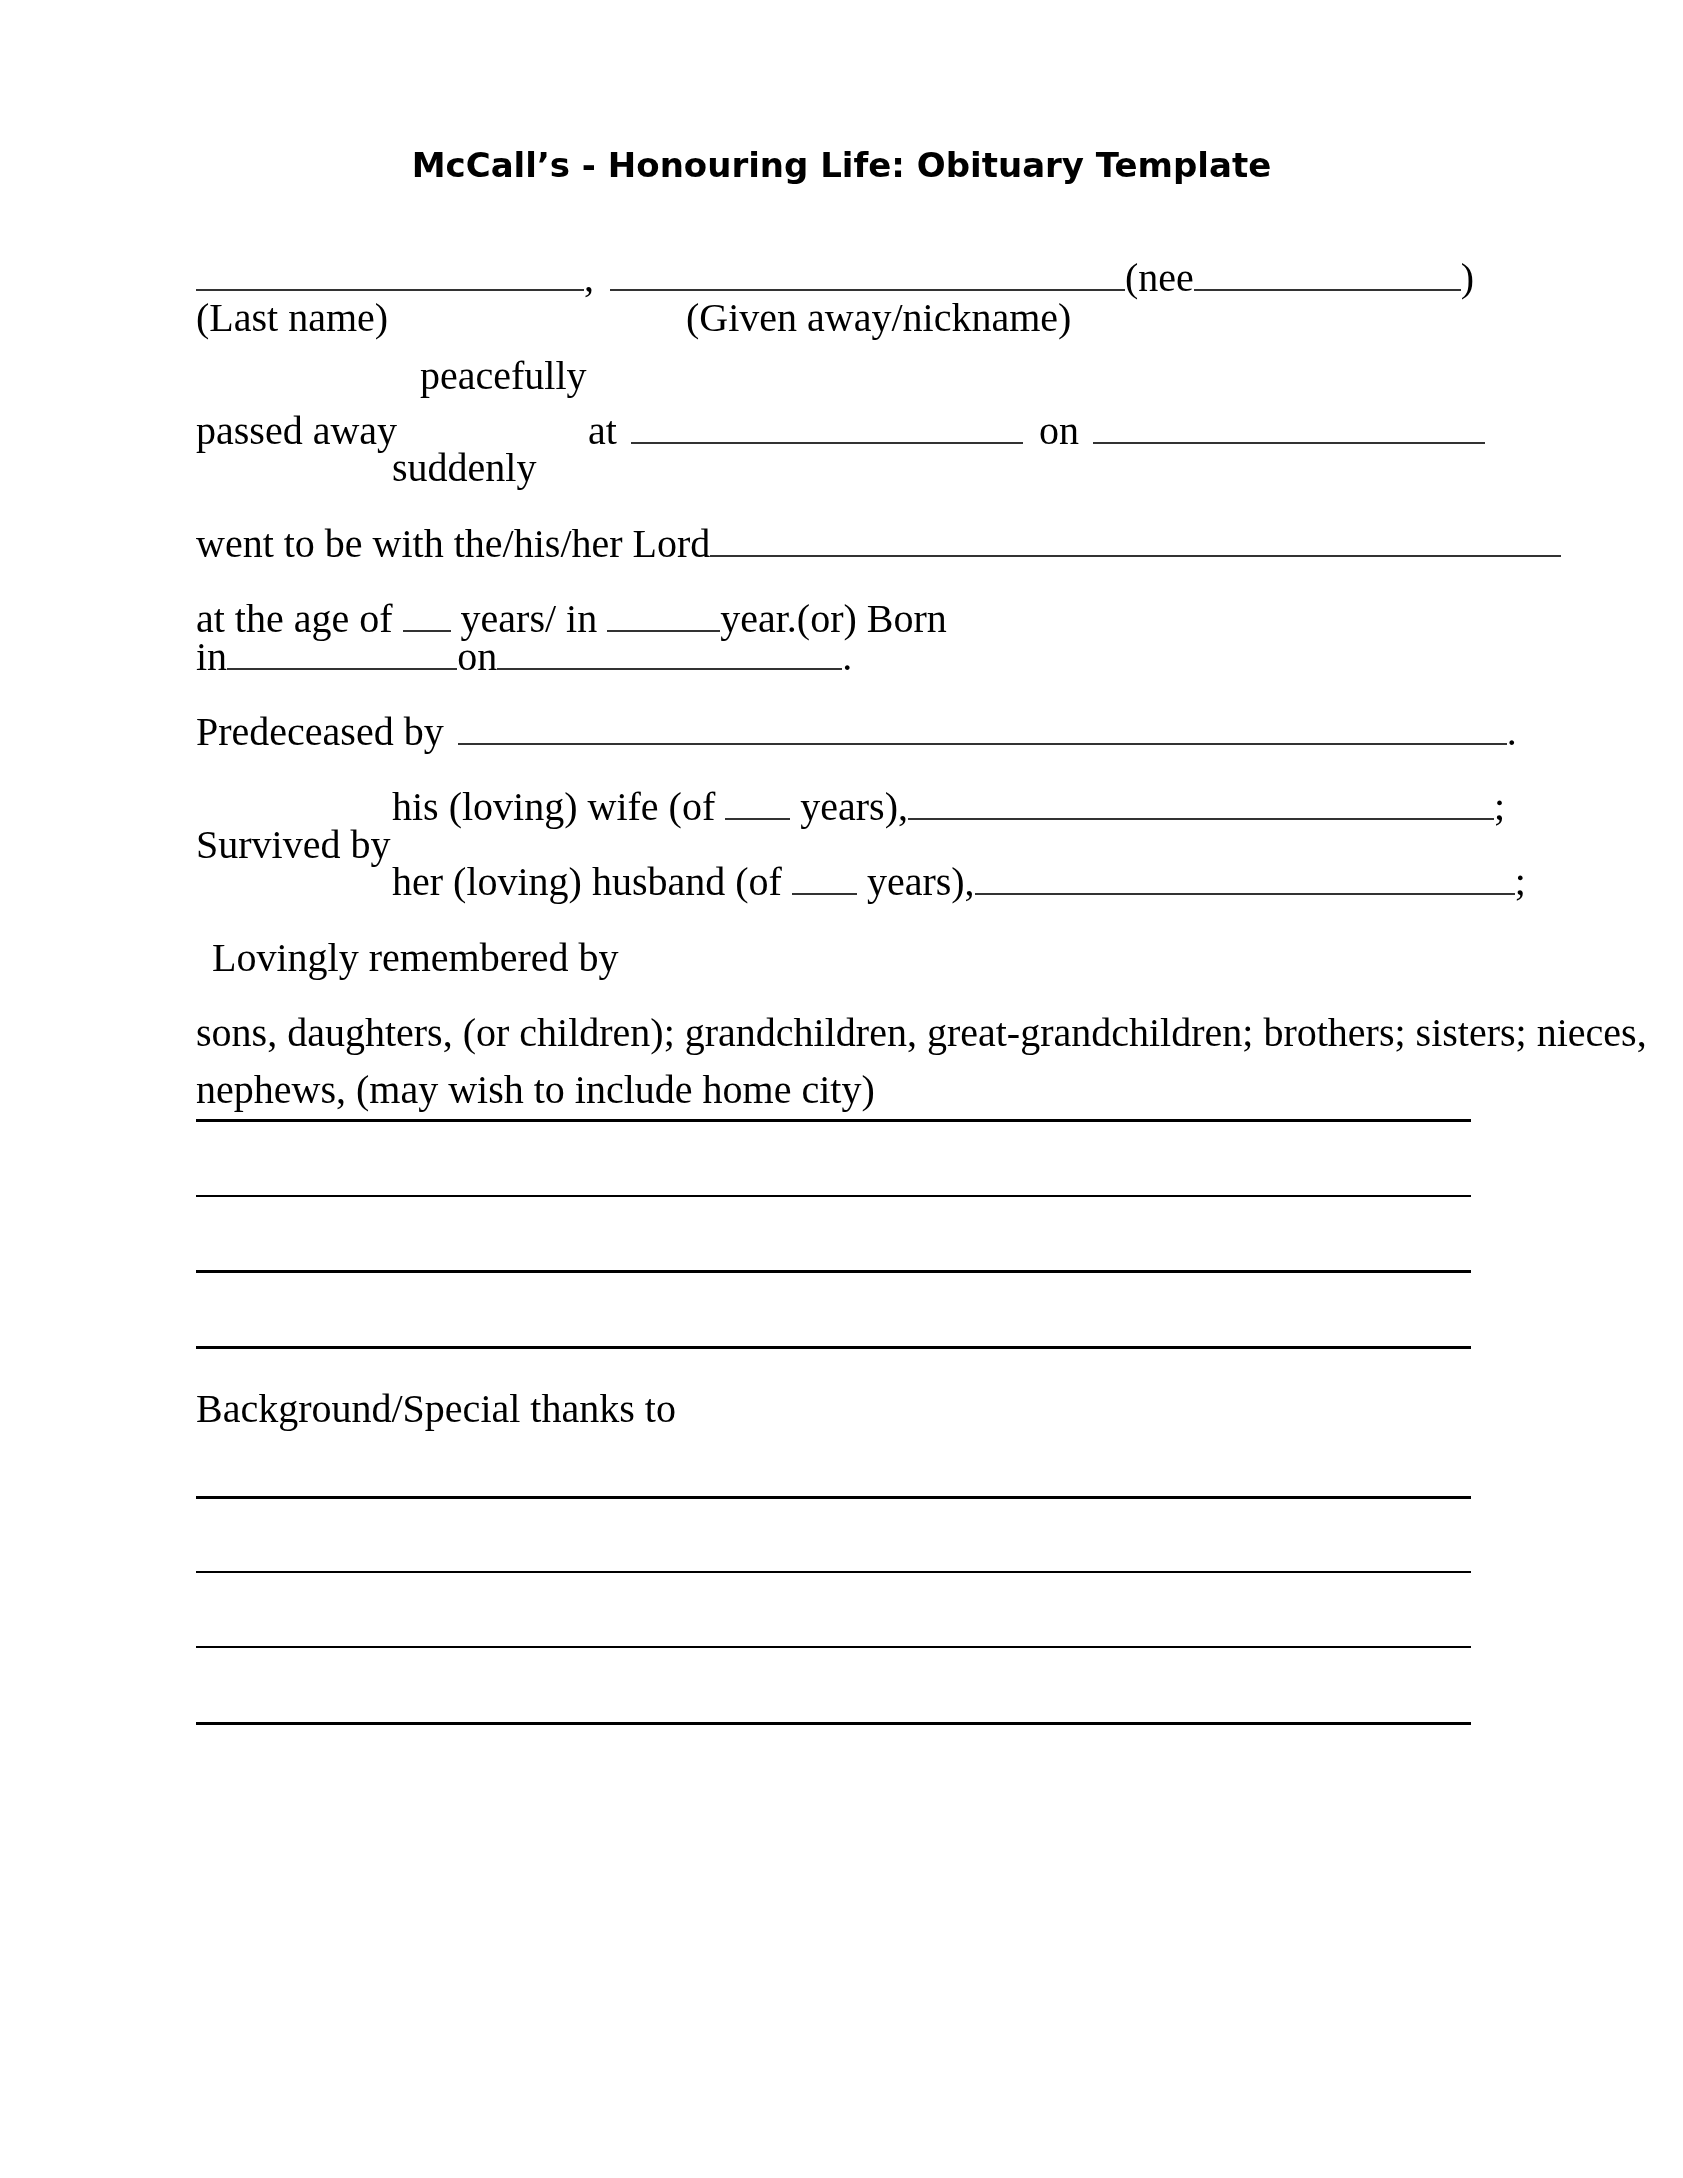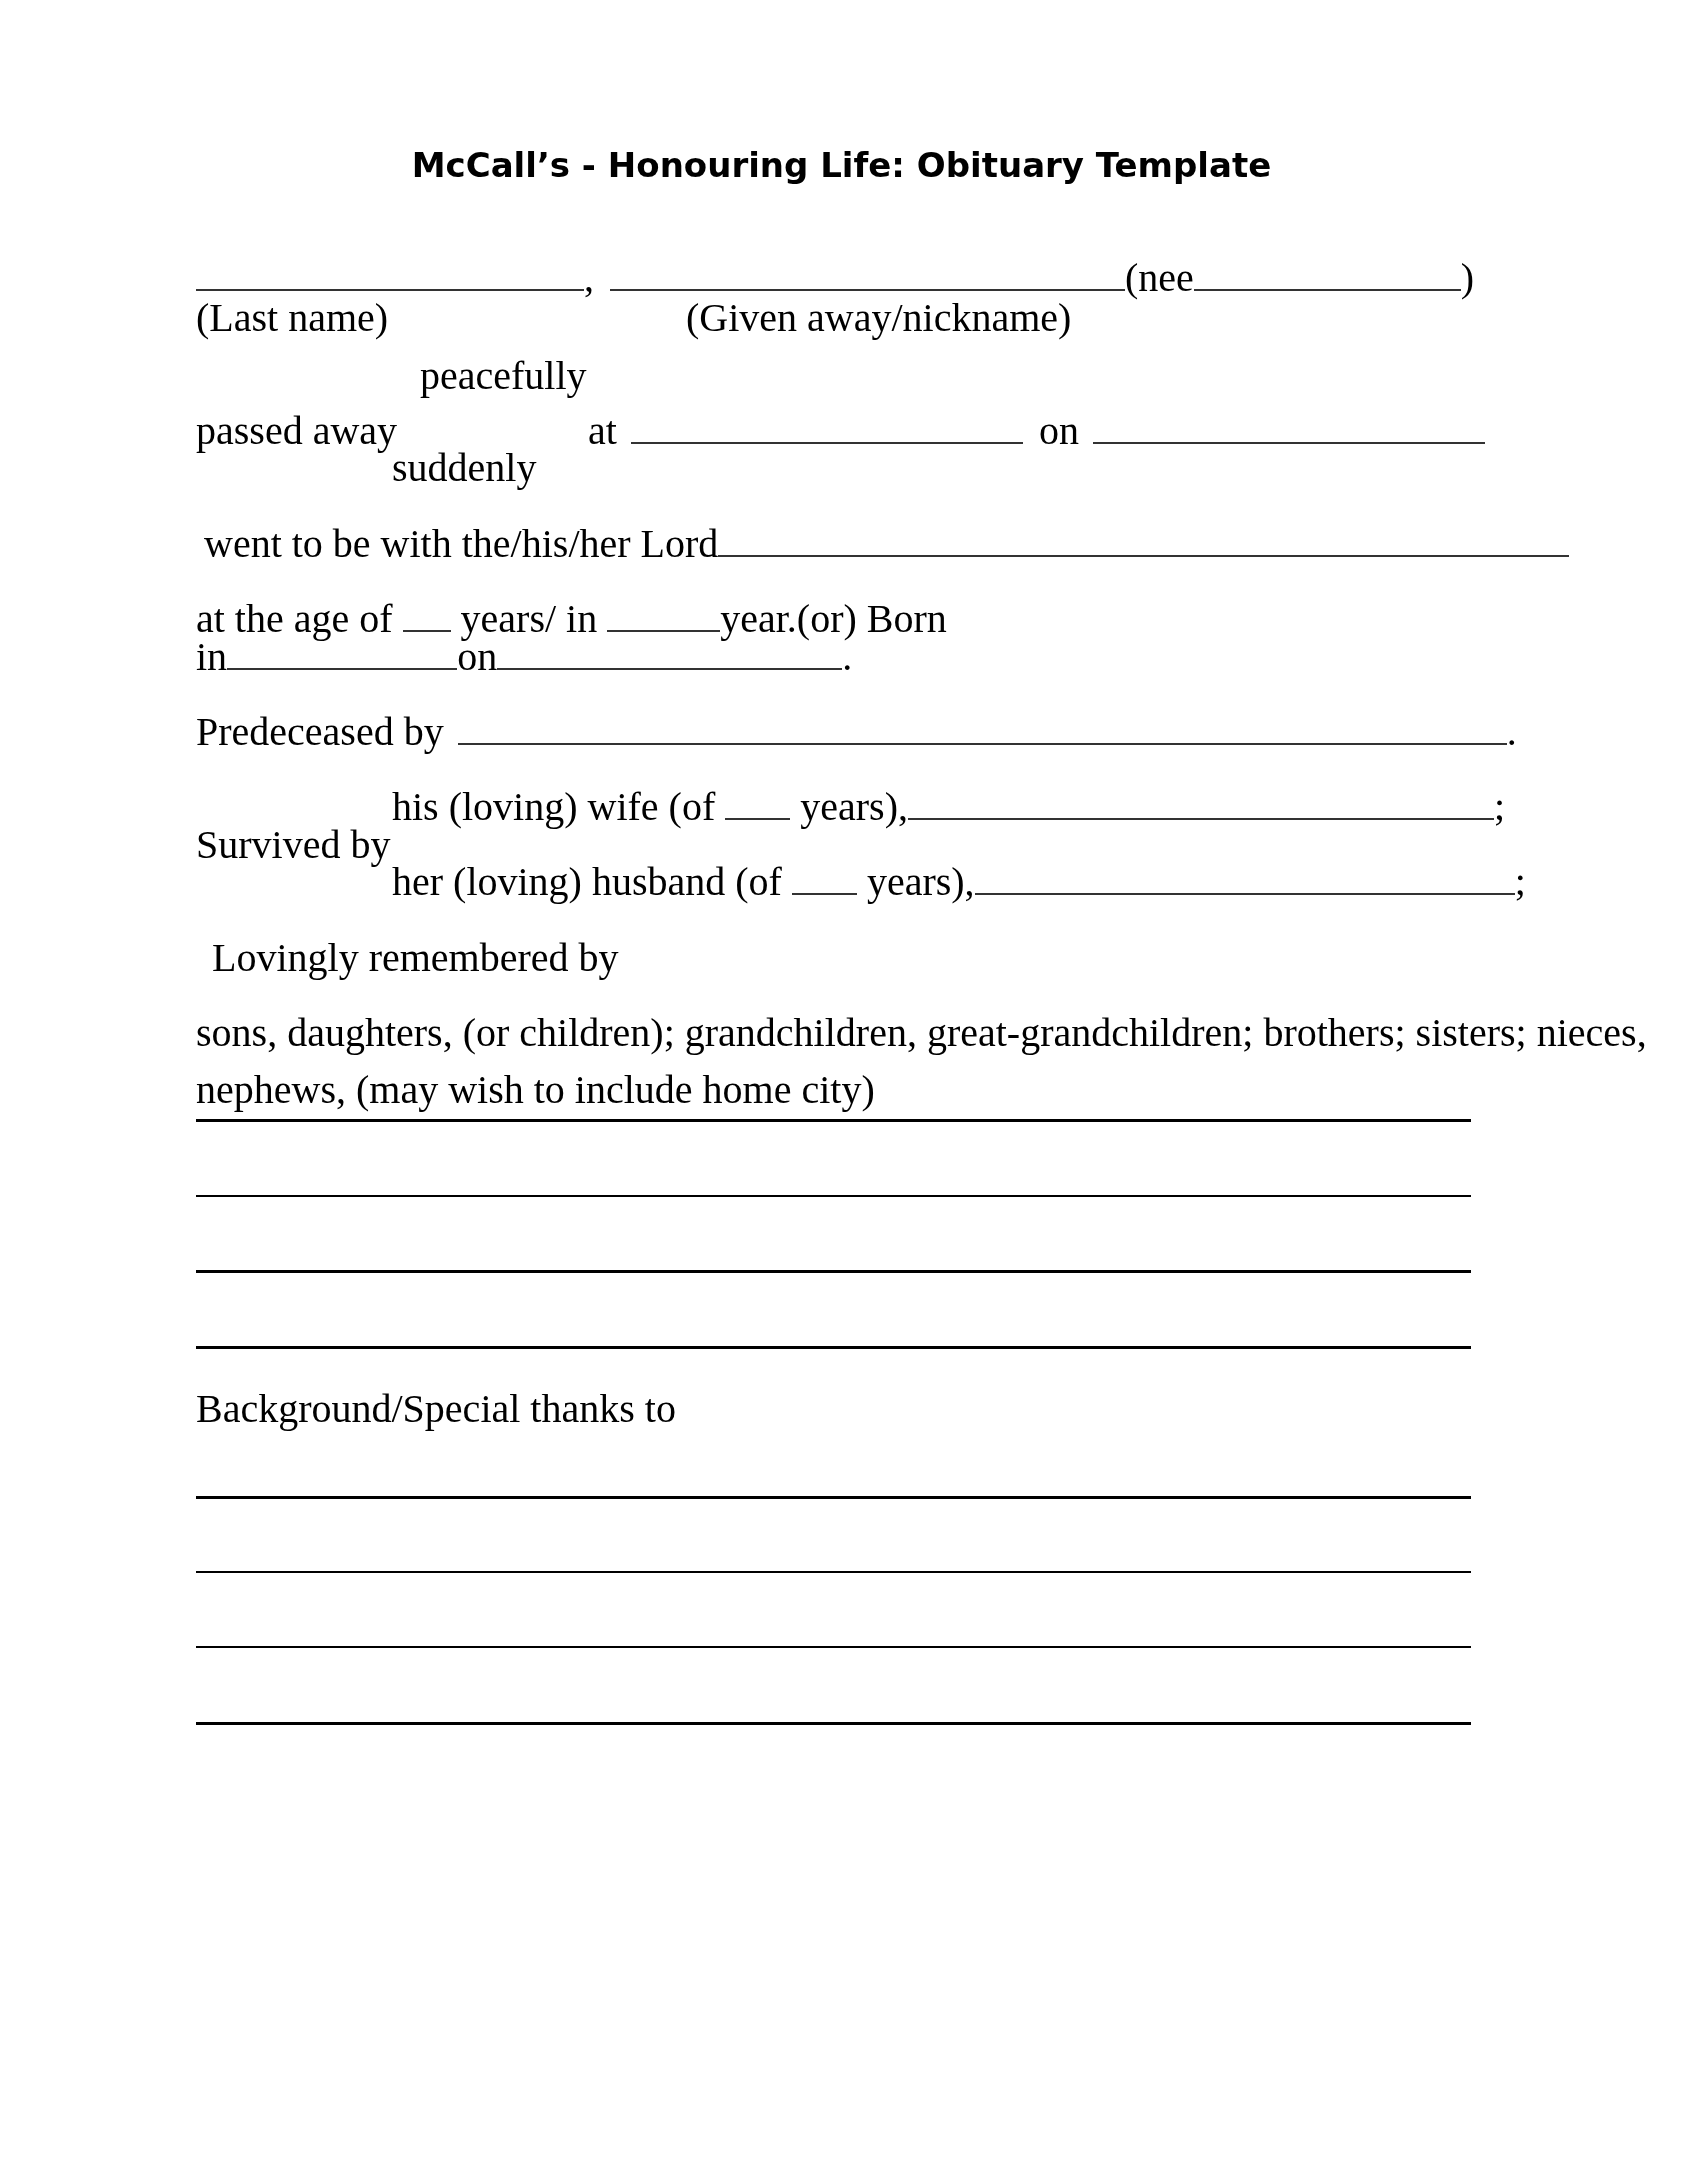--- a/index.html
+++ b/index.html
@@ -30,21 +30,21 @@
   <div class="abs txt" style="left:392px; top:357px;margin-left:28px;">peacefully</div>
   <div class="abs txt" style="left:196px; top:412px;">passed away</div>
   <div class="abs txt" style="left:588px; top:412px;">
     <span>at</span>
     <span class="blank" style="width:392px; margin-left:4px;"></span>
     <span style="margin-left:6px;">on</span>
     <span class="blank" style="width:392px; margin-left:4px;"></span>
   </div>
   <div class="abs txt" style="left:392px; top:449px;">suddenly</div>
 
-  <div class="abs txt" style="left:196px; top:525px;margin-left:8px;">
+  <div class="abs txt" style="left:196px; top:525px;">
     <span>went to be with the/his/her Lord</span><span class="blank" style="width:851px;"></span>
   </div>
 
   <div class="abs txt" style="left:196px; top:600px;">
     <span>at the age of</span>
     <span class="blank" style="width:48px;"></span>
     <span>years/ in</span>
     <span class="blank" style="width:113px;"></span><span>year.(or) Born</span>
   </div>
   <div class="abs txt" style="left:196px; top:638px;">

